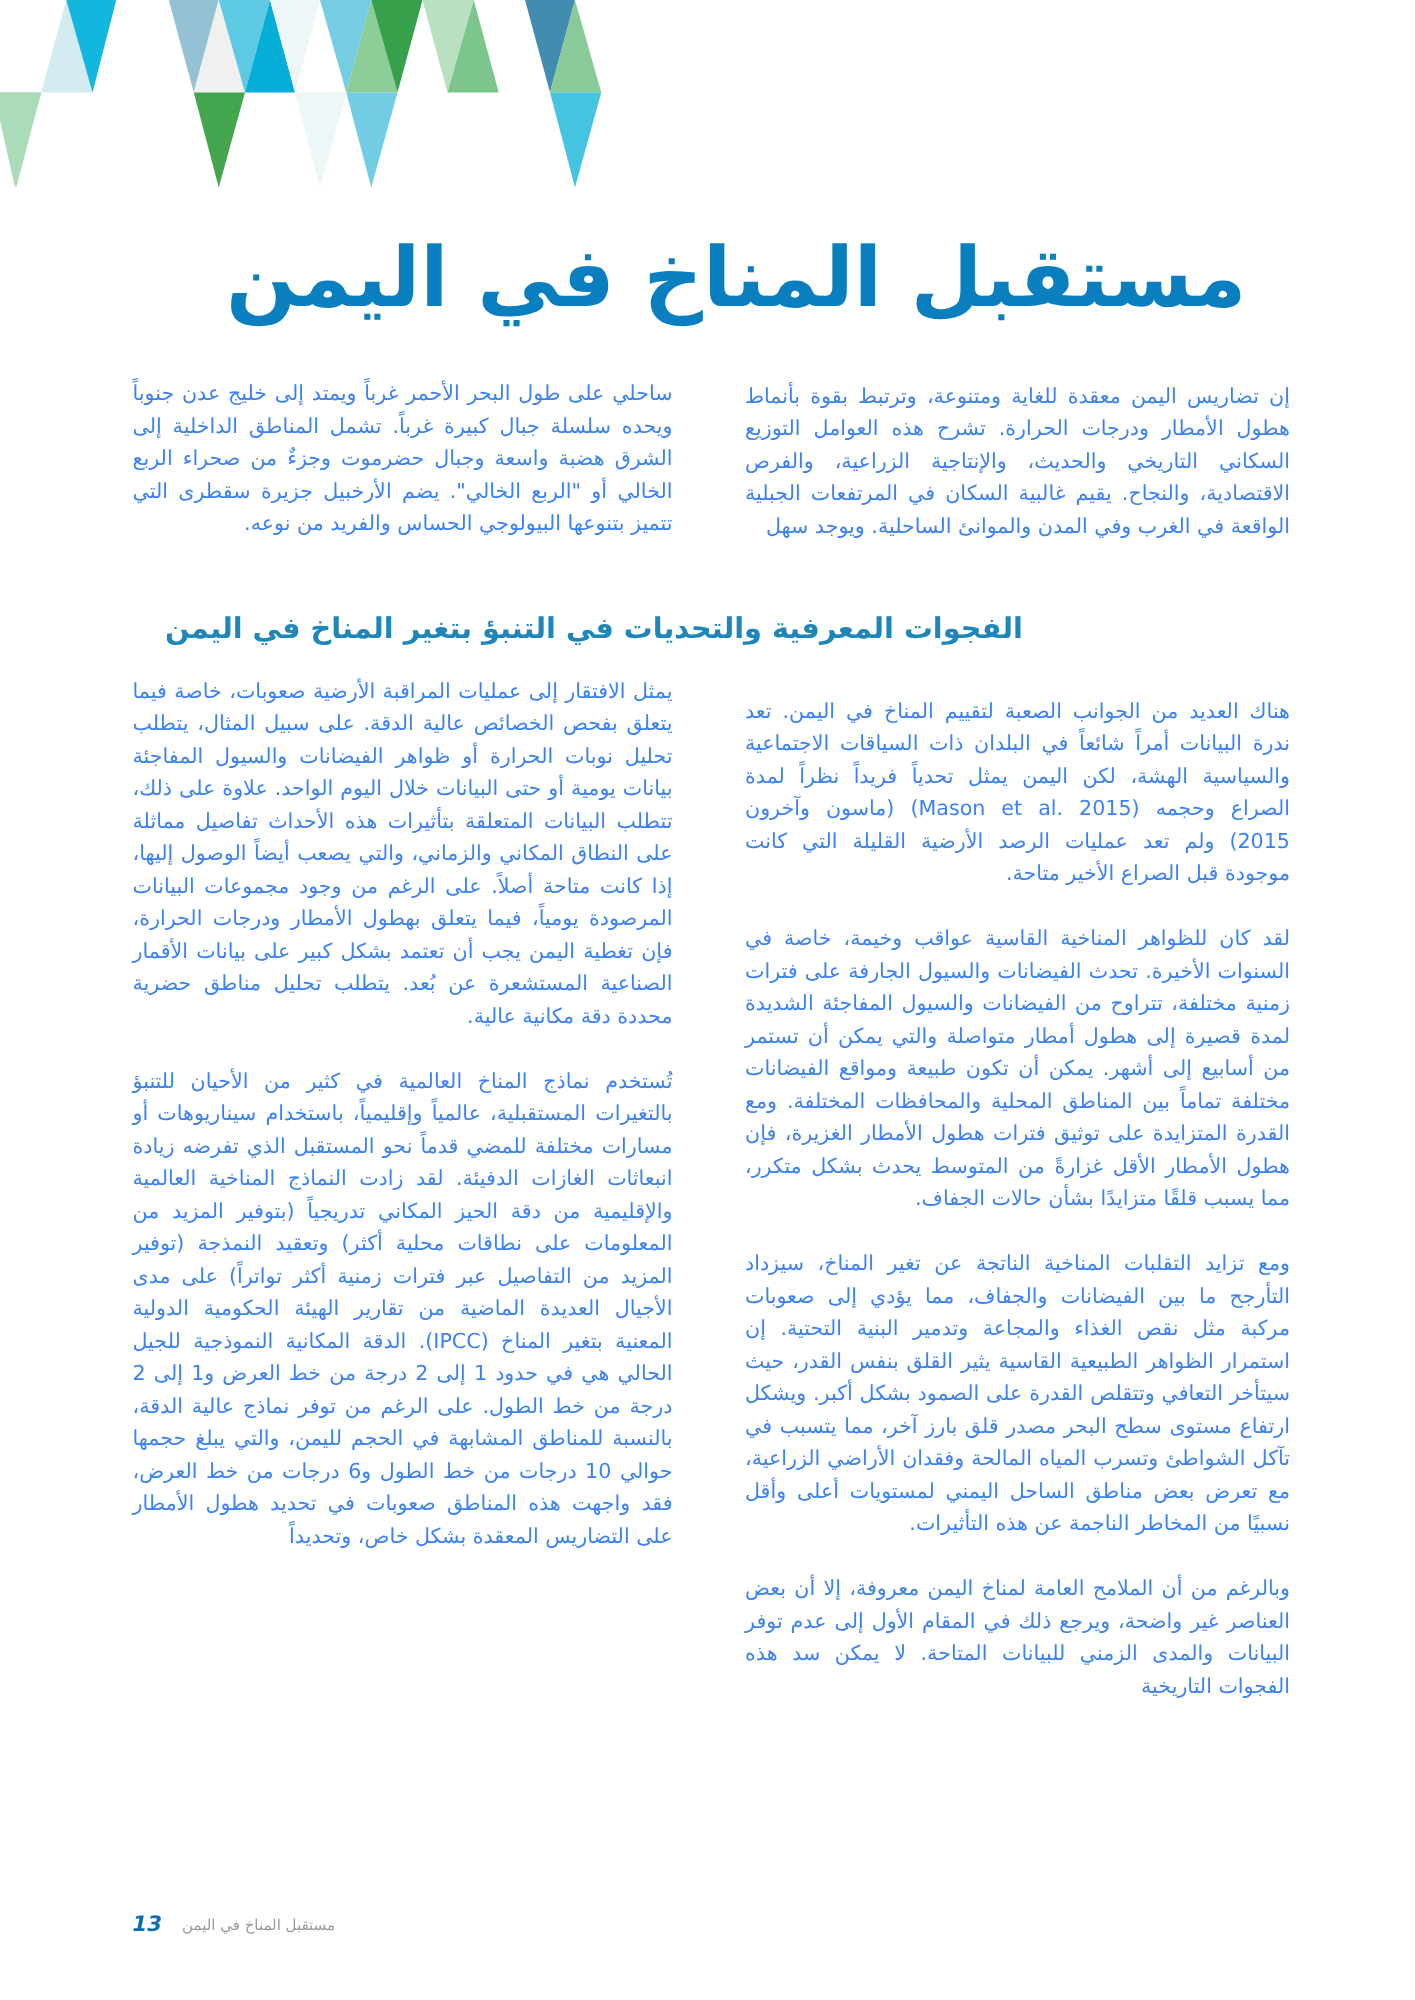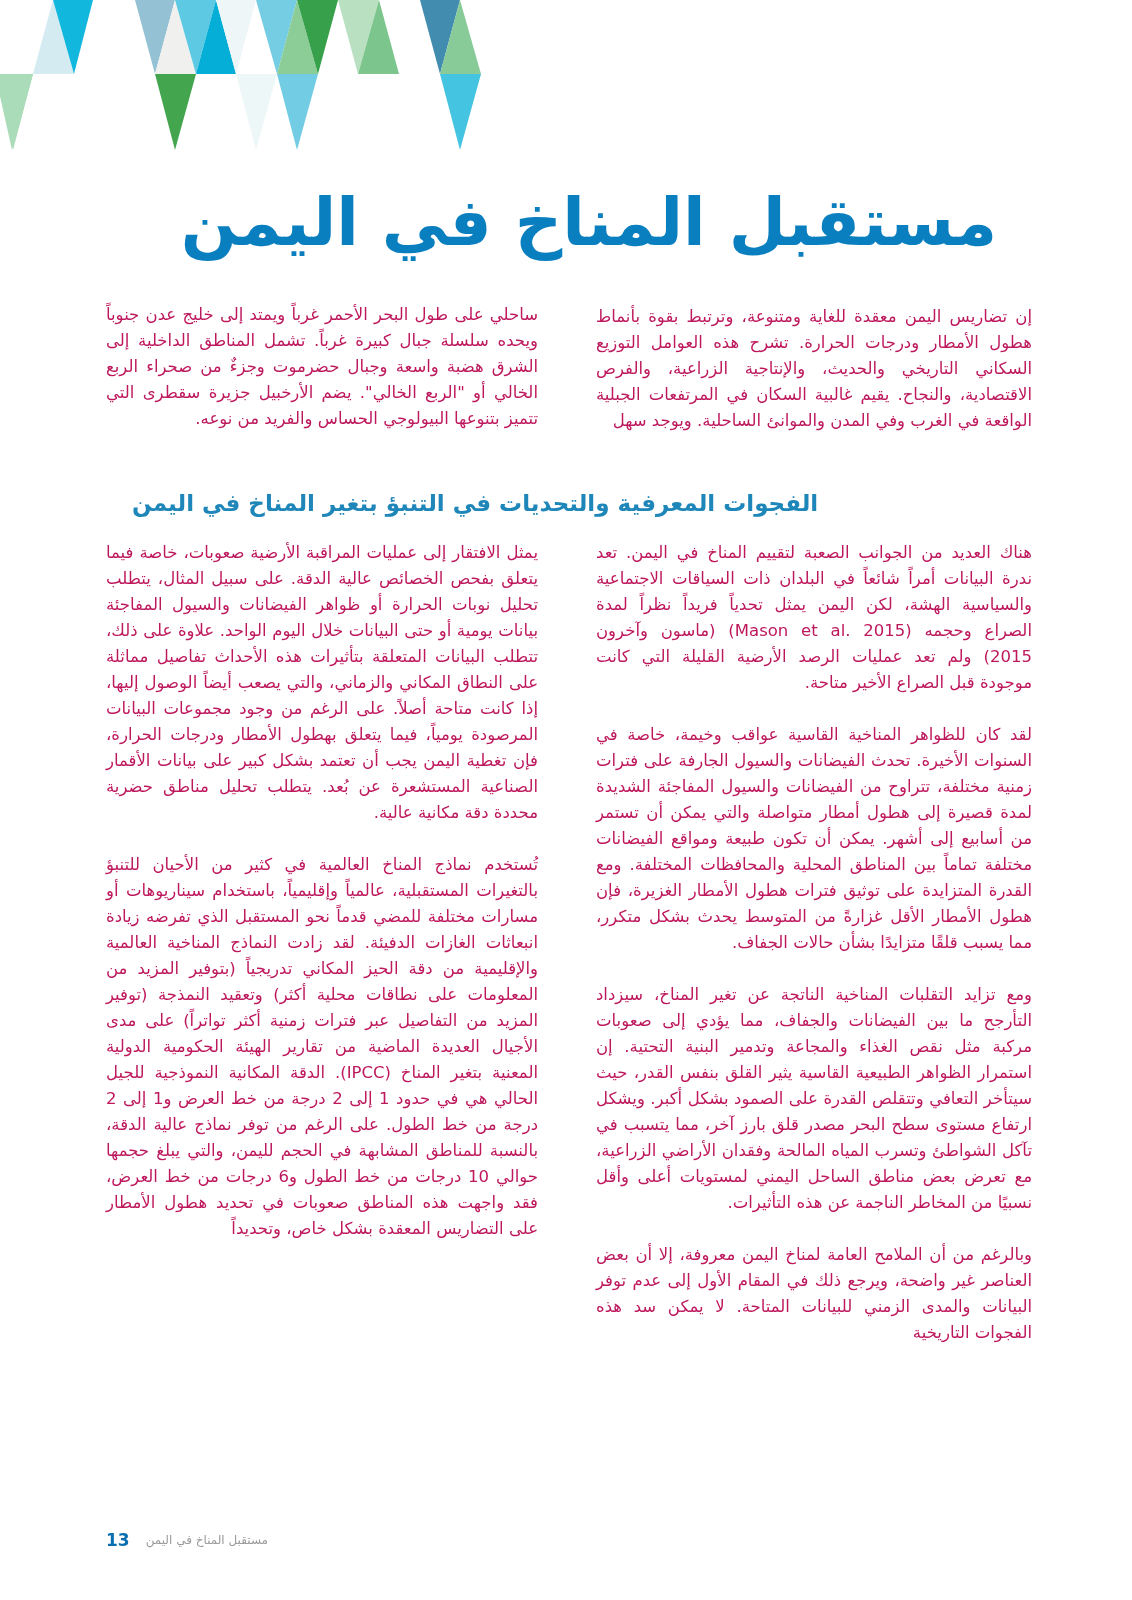--- a/index.html
+++ b/index.html
@@ -1,29 +1,29 @@
 <!DOCTYPE html>
 <html><head>
 <meta charset="utf-8">
 <style>
   html, body { margin: 0; padding: 0; background: #ffffff; }
   body { width: 1132px; height: 1600px; position: relative; overflow: hidden; font-family: "DejaVu Sans", sans-serif; color: #3a3a3a; }
   .banner { position: absolute; left: 0; top: 0; width: 1132px; height: 160px; }
   .title { position: absolute; right: 135px; top: 178px; width: 900px; text-align: right; direction: rtl; font-family: "DejaVu Sans", sans-serif; font-weight: bold; font-size: 66px; color: #0a7fc0; line-height: 90px; margin: 0; }
-  .col { position: absolute; direction: rtl; text-align: justify; font-size: 16.5px; line-height: 26px; color: #be185d; }
+  .col { position: absolute; direction: rtl; text-align: justify; font-size: 16.5px; line-height: 26px; color: #3b82f6; }
   .col p { margin: 0 0 26px 0; }
   .col-right { right: 100px; width: 436px; }
   .col-left { left: 106px; width: 432px; }
   .intro-right { top: 304px; }
   .intro-left { top: 302px; }
   .subhead { position: absolute; right: 100px; top: 486px; width: 900px; direction: rtl; text-align: left; font-size: 23px; color: #1e86b8; margin: 0; line-height: 34px; }
-  .body-right { top: 540px; margin-left: 36px; }
+  .body-right { top: 556px; margin-left: 36px; }
   .body-left { top: 540px; }
   .footer { position: absolute; left: 106px; top: 1530px; display: flex; align-items: center; gap: 16px; }
-  .page-num { font-weight: bold; font-size: 17px; color: #0a6fb0; }
+  .page-num { font-weight: bold; font-size: 17px; color: #0a6fb0; font-style: italic; }
   .footer-title { font-size: 12px; color: #9a9a9a; direction: rtl; }
 </style>
 </head>
 <body>
 
 <svg class="banner" viewBox="0 0 1132 160" xmlns="http://www.w3.org/2000/svg">
   <polygon points="0,74 33,74 13,150" fill="#abdcb9"></polygon>
   <polygon points="0,74 70,74 0,74" fill="#abdcb9"></polygon>
   <polygon points="-5,74 33,74 12,150" fill="#abdcb9"></polygon>
   <polygon points="53,0 74,74 33,74" fill="#d3ebf1"></polygon>

